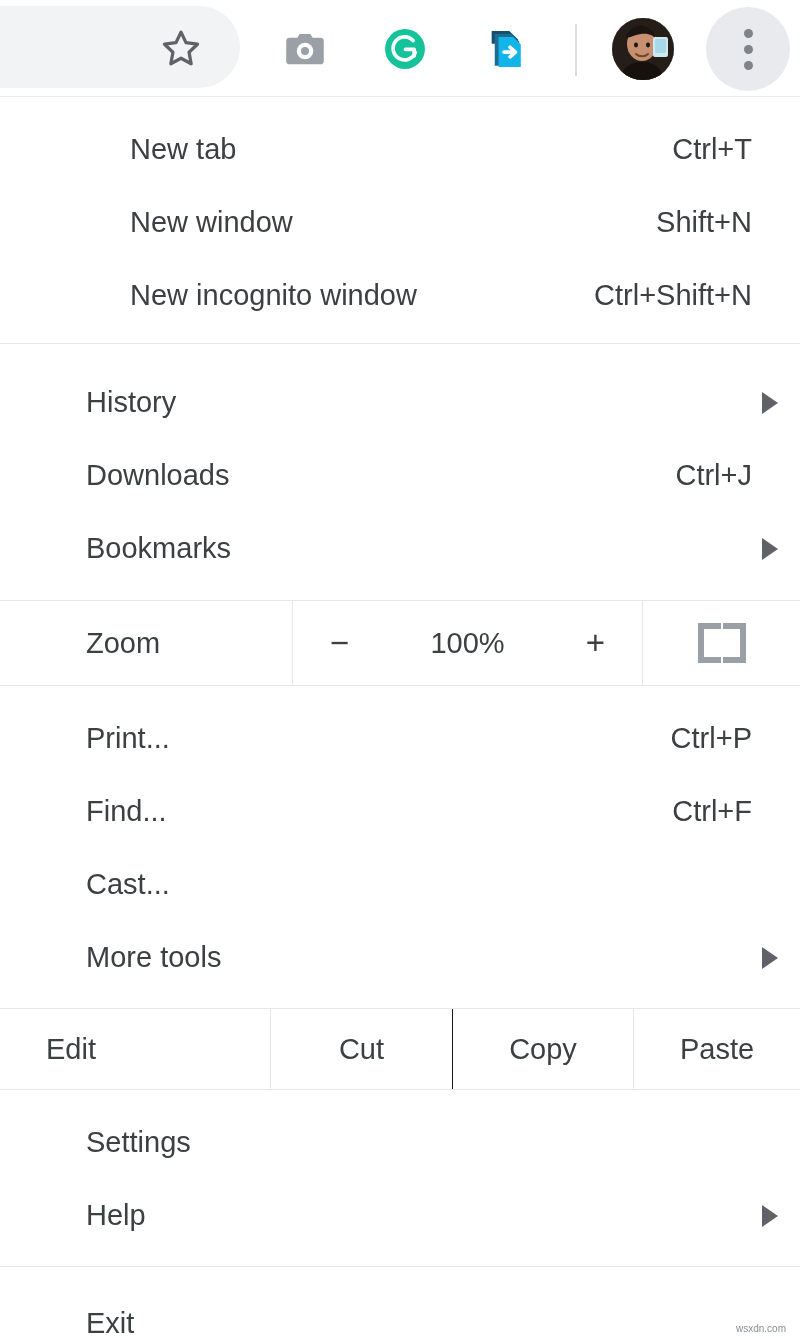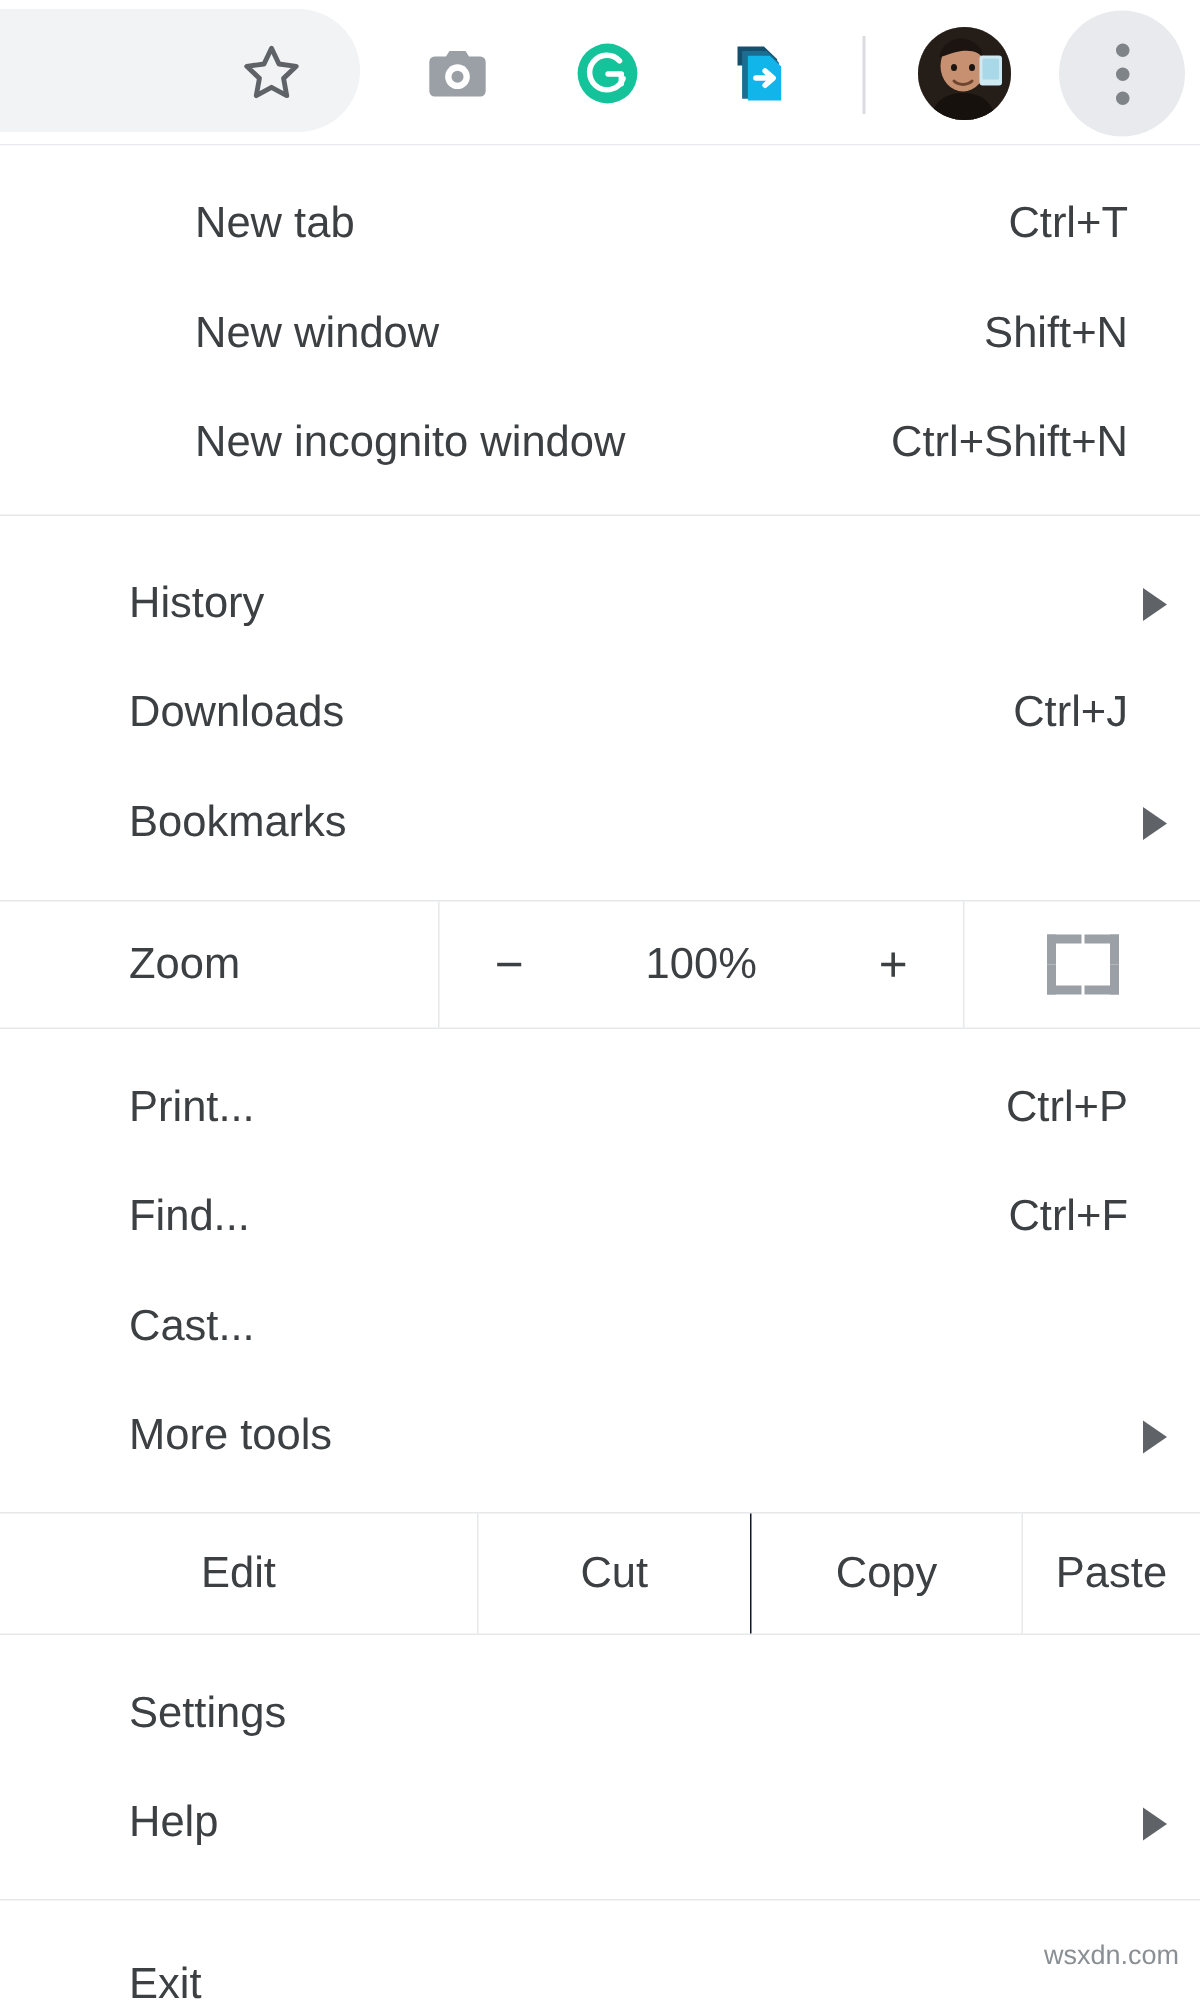--- a/index.html
+++ b/index.html
@@ -198,44 +198,43 @@
   }
   .edit-cell {
     display: flex;
     align-items: center;
     font-size: 29px;
     color: #3c4043;
     box-sizing: border-box;
   }
   .edit-cell.first {
     flex: 0 0 270px;
-    padding-left: 86px;
-    margin-left: 48px;
+    padding-left: 46px;
   }
   .edit-cell.mid {
     flex: 0 0 182px;
     justify-content: center;
     border-left: 1px solid #e6e8ea;
   }
   .edit-cell.mid2 {
     flex: 0 0 181px;
     justify-content: center;
     border-left: 1px solid #0f172a;
   }
   .edit-cell.last {
     flex: 1 1 auto;
     justify-content: center;
     border-left: 1px solid #e6e8ea;
   }
 
   .watermark {
     position: absolute;
     right: 14px;
-    bottom: 24px;
-    font-size: 18px;
+    bottom: 4px;
+    font-size: 10px;
     color: #8a8f94;
     font-family: "Liberation Sans", sans-serif;
   }
 </style>
 </head>
 <body>
 
 <div class="toolbar">
 
   <div class="omnibox-tail"></div>

